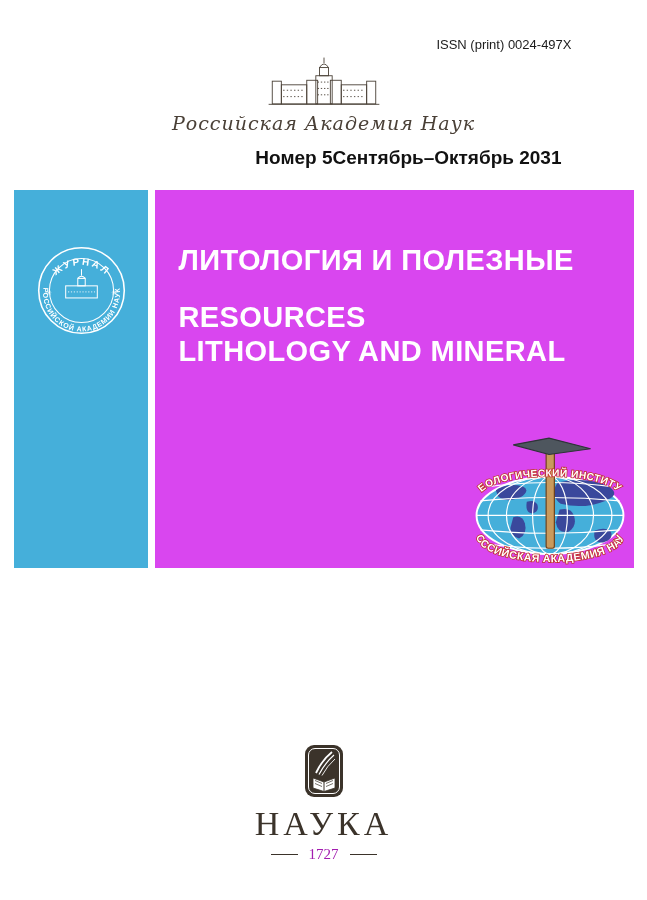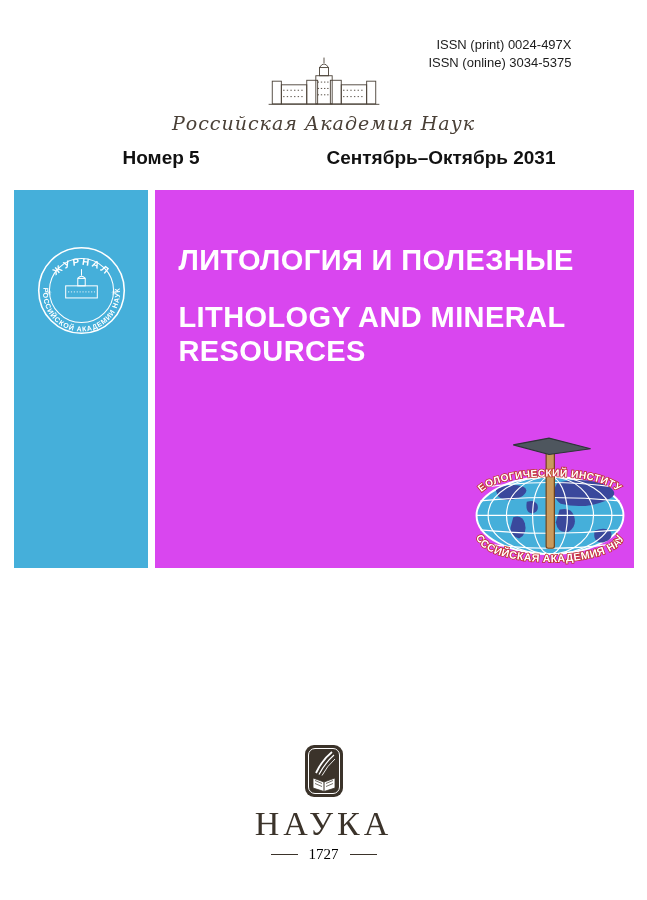--- a/index.html
+++ b/index.html
@@ -14,22 +14,22 @@
     position:absolute; top:36px; right:62px; text-align:right;
     font-size:13px; line-height:1.4; font-weight:400; color:#1c1c1c;
   }
   .ras-logo{ position:absolute; top:56px; left:0; right:0; text-align:center; }
   .ras-logo svg{ display:block; margin:0 auto; }
   .script-name{
     margin-top:2px; font-family:"DejaVu Serif", serif; font-style:italic;
     font-size:19px; letter-spacing:1px; color:#4a4037;
   }
   .issue-row{
-    position:absolute; top:147px; left:65px; right:78px;
-    display:flex; justify-content:space-between;
+    position:absolute; top:147px; left:65px; right:72px;
+    display:flex; justify-content:flex-end;
     font-size:19px; font-weight:bold; color:#111;margin-left:44px;
   }
   
   .band{
     position:absolute; top:190px; left:0; width:647px; height:378px;
     display:flex;
   }
   .left-col{ width:134px; background:#45afda; position:relative; }
   .col-gap{ width:7px; background:#ffffff; }
   .main-panel{ flex:1; background:#d946ef; position:relative; }
@@ -42,32 +42,31 @@
   .gin{ position:absolute; right:24px; top:240px; }
   
   .publisher{ position:absolute; top:744px; left:0; right:0; text-align:center; }
   .publisher svg{ display:block; margin:0 auto; }
   .pub-name{
     margin-top:7px; font-family:"Liberation Serif", serif;
     font-size:34px; letter-spacing:4px; color:#3b332a; font-weight:400;
   }
   .pub-year{
     margin-top:3px; display:flex; align-items:center; justify-content:center; gap:11px;
-    font-family:"Liberation Serif", serif; font-size:15px; color:#000000;
+    font-family:"Liberation Serif", serif; font-size:15px; color:#a21caf;
   }
   .dash{ display:inline-block; width:27px; height:1.5px; background:#3b332a; }
 </style>
 </head>
 <body>
 
 <div class="page">
 
   <div class="issn">
     <div>ISSN (print) 0024-497X</div>
-    <div>ISSN (online) 3034-5375</div>
   </div>
 
   <div class="ras-logo">
     <svg width="118" height="54" viewBox="0 0 130 58">
       <g stroke="#4b4238" fill="none" stroke-width="1">
         <line x1="4" y1="52.5" x2="126" y2="52.5"></line>
         <rect x="8" y="27" width="10" height="25"></rect>
         <rect x="112" y="27" width="10" height="25"></rect>
         <rect x="18" y="31" width="28" height="21"></rect>
         <rect x="84" y="31" width="28" height="21"></rect>
@@ -123,22 +122,22 @@
     </div>
 
     <div class="col-gap"></div>
 
     <div class="main-panel">
       <div class="title-block">
         <div class="title-ru">
           <div class="title-line">ЛИТОЛОГИЯ И ПОЛЕЗНЫЕ</div>
         </div>
         <div class="title-en">
+          <div class="title-line">RESOURCES</div>
           <div class="title-line">LITHOLOGY AND MINERAL</div>
-          <div class="title-line">RESOURCES</div>
         </div>
       </div>
 
       <svg class="gin" width="174" height="136" viewBox="0 0 180 140">
         <defs>
           <path id="gin-top" d="M 18,66 A 73,22 0 0 1 162,66"></path>
           <path id="gin-bot" d="M 14,110 A 75,26 0 0 0 166,110"></path>
         </defs>
         <g>
           <ellipse cx="90" cy="88" rx="76" ry="40" fill="#45afda" stroke="#ffffff" stroke-width="2"></ellipse>

